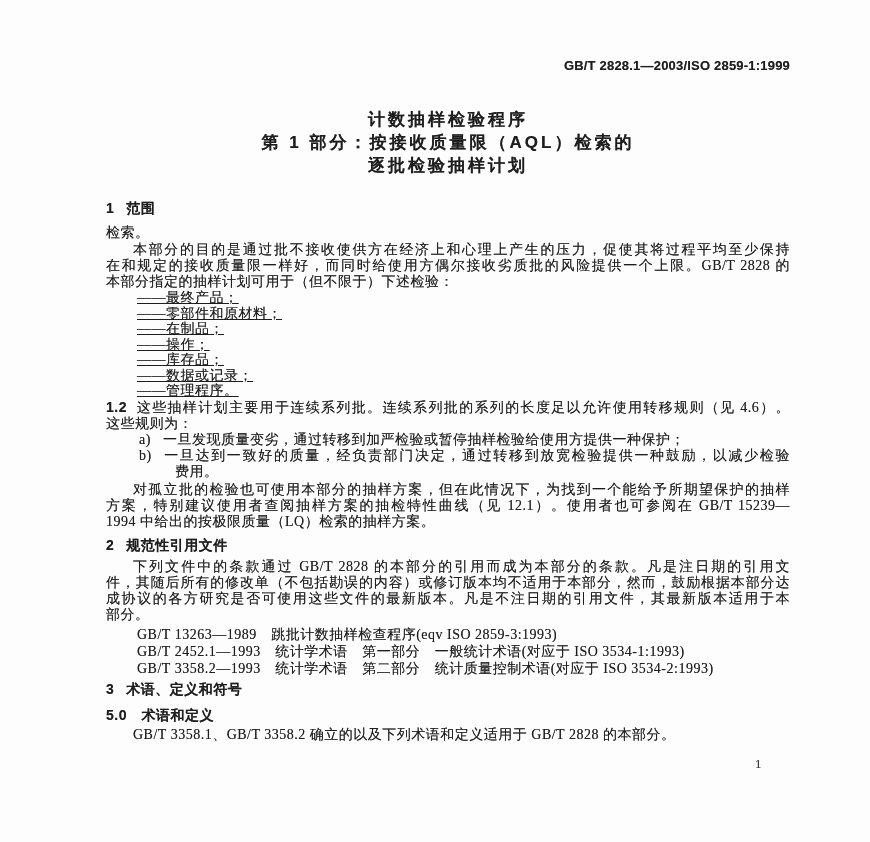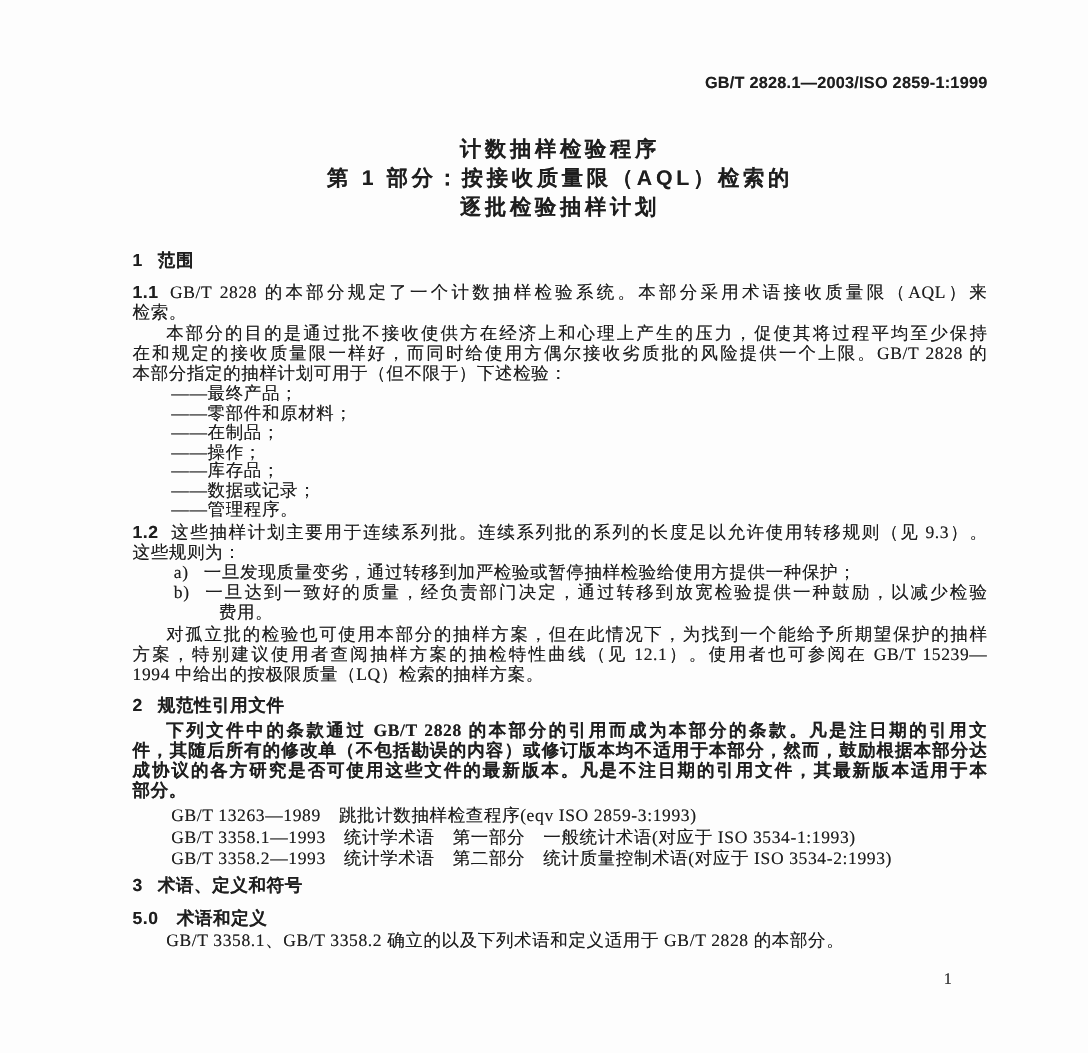--- a/index.html
+++ b/index.html
@@ -38,29 +38,29 @@
     letter-spacing: 3px;
   }
   .sec-heading { margin-top: 23px; font-weight: bold; font-size: 14px; }
   .sec-heading .num { margin-right: 12px; }
   .line { white-space: nowrap; }
   .fill { white-space: normal; text-align: justify; text-align-last: justify; }
   .indent { padding-left: 27px; }
   .clause-num { font-weight: bold; margin-right: 9px; }
   .c11 { margin-top: 9px; }
   .p1 { margin-top: 1px; }
-  .dash-list { margin-top: 0; line-height: 15.5px; }
+  .dash-list { margin-top: 0; line-height: 15.5px; text-decoration: underline; }
   .dash-list .line { padding-left: 31px; }
   .c12 { margin-top: 0; }
   .item { padding-left: 33px; }
   .item .lbl { display: inline-block; width: 24px; }
   .item-cont { padding-left: 69px; }
   .p2 { margin-top: 2px; }
   .h-sec2 { margin-top: 7px; }
-  .s2p { margin-top: 6px; font-weight: bold; }
+  .s2p { margin-top: 6px; }
   .refs { margin-top: 3px; line-height: 17px; }
   .refs .line { padding-left: 31px; }
   .h-sec3 { margin-top: 4px; }
   .h-31 { margin-top: 10px; font-weight: bold; }
   .s3p { margin-top: 4px; }
   .page-num {
     margin-top: 13px;
     text-align: right;
     padding-right: 28px;
     font-size: 13px;
@@ -79,23 +79,20 @@
       <div class="t-line">计数抽样检验程序</div>
       <div class="t-line">第 1 部分：按接收质量限（AQL）检索的</div>
       <div class="t-line">逐批检验抽样计划</div>
     </div>
 
     <div class="sec-heading hei">
       <span class="num">1</span><span>范围</span>
     </div>
 
     <div class="c11">
-      <div class="line fill">
-        <span class="clause-num hei">1.1</span><span>GB/T 2828 的本部分规定了一个计数抽样检验系统。本部分采用术语接收质量限（AQL）来</span>
-      </div>
       <div class="line">检索。</div>
     </div>
 
     <div class="p1">
       <div class="line fill indent">本部分的目的是通过批不接收使供方在经济上和心理上产生的压力，促使其将过程平均至少保持</div>
       <div class="line fill">在和规定的接收质量限一样好，而同时给使用方偶尔接收劣质批的风险提供一个上限。GB/T 2828 的</div>
       <div class="line">本部分指定的抽样计划可用于（但不限于）下述检验：</div>
     </div>
 
     <div class="dash-list">
@@ -103,21 +100,21 @@
       <div class="line">——零部件和原材料；</div>
       <div class="line">——在制品；</div>
       <div class="line">——操作；</div>
       <div class="line">——库存品；</div>
       <div class="line">——数据或记录；</div>
       <div class="line">——管理程序。</div>
     </div>
 
     <div class="c12">
       <div class="line fill">
-        <span class="clause-num hei">1.2</span><span>这些抽样计划主要用于连续系列批。连续系列批的系列的长度足以允许使用转移规则（见 9.3）。</span>
+        <span class="clause-num hei">1.2</span><span>这些抽样计划主要用于连续系列批。连续系列批的系列的长度足以允许使用转移规则（见 4.6）。</span>
       </div>
       <div class="line">这些规则为：</div>
     </div>
 
     <div class="item">
       <span class="lbl">a)</span><span>一旦发现质量变劣，通过转移到加严检验或暂停抽样检验给使用方提供一种保护；</span>
     </div>
 
     <div>
       <div class="item line fill">
@@ -138,21 +135,21 @@
 
     <div class="s2p">
       <div class="line fill indent">下列文件中的条款通过 GB/T 2828 的本部分的引用而成为本部分的条款。凡是注日期的引用文</div>
       <div class="line fill">件，其随后所有的修改单（不包括勘误的内容）或修订版本均不适用于本部分，然而，鼓励根据本部分达</div>
       <div class="line fill">成协议的各方研究是否可使用这些文件的最新版本。凡是不注日期的引用文件，其最新版本适用于本</div>
       <div class="line">部分。</div>
     </div>
 
     <div class="refs">
       <div class="line">GB/T 13263—1989　跳批计数抽样检查程序(eqv ISO 2859-3:1993)</div>
-      <div class="line">GB/T 3358.1—1993　统计学术语　第一部分　一般统计术语(对应于 ISO 3534-1:1993)</div>
+      <div class="line">GB/T 2452.1—1993　统计学术语　第一部分　一般统计术语(对应于 ISO 3534-1:1993)</div>
       <div class="line">GB/T 3358.2—1993　统计学术语　第二部分　统计质量控制术语(对应于 ISO 3534-2:1993)</div>
     </div>
 
     <div class="sec-heading hei h-sec3">
       <span class="num">3</span><span>术语、定义和符号</span>
     </div>
 
     <div class="h-31 hei">5.0　术语和定义</div>
 
     <div class="s3p indent line">GB/T 3358.1、GB/T 3358.2 确立的以及下列术语和定义适用于 GB/T 2828 的本部分。</div>

